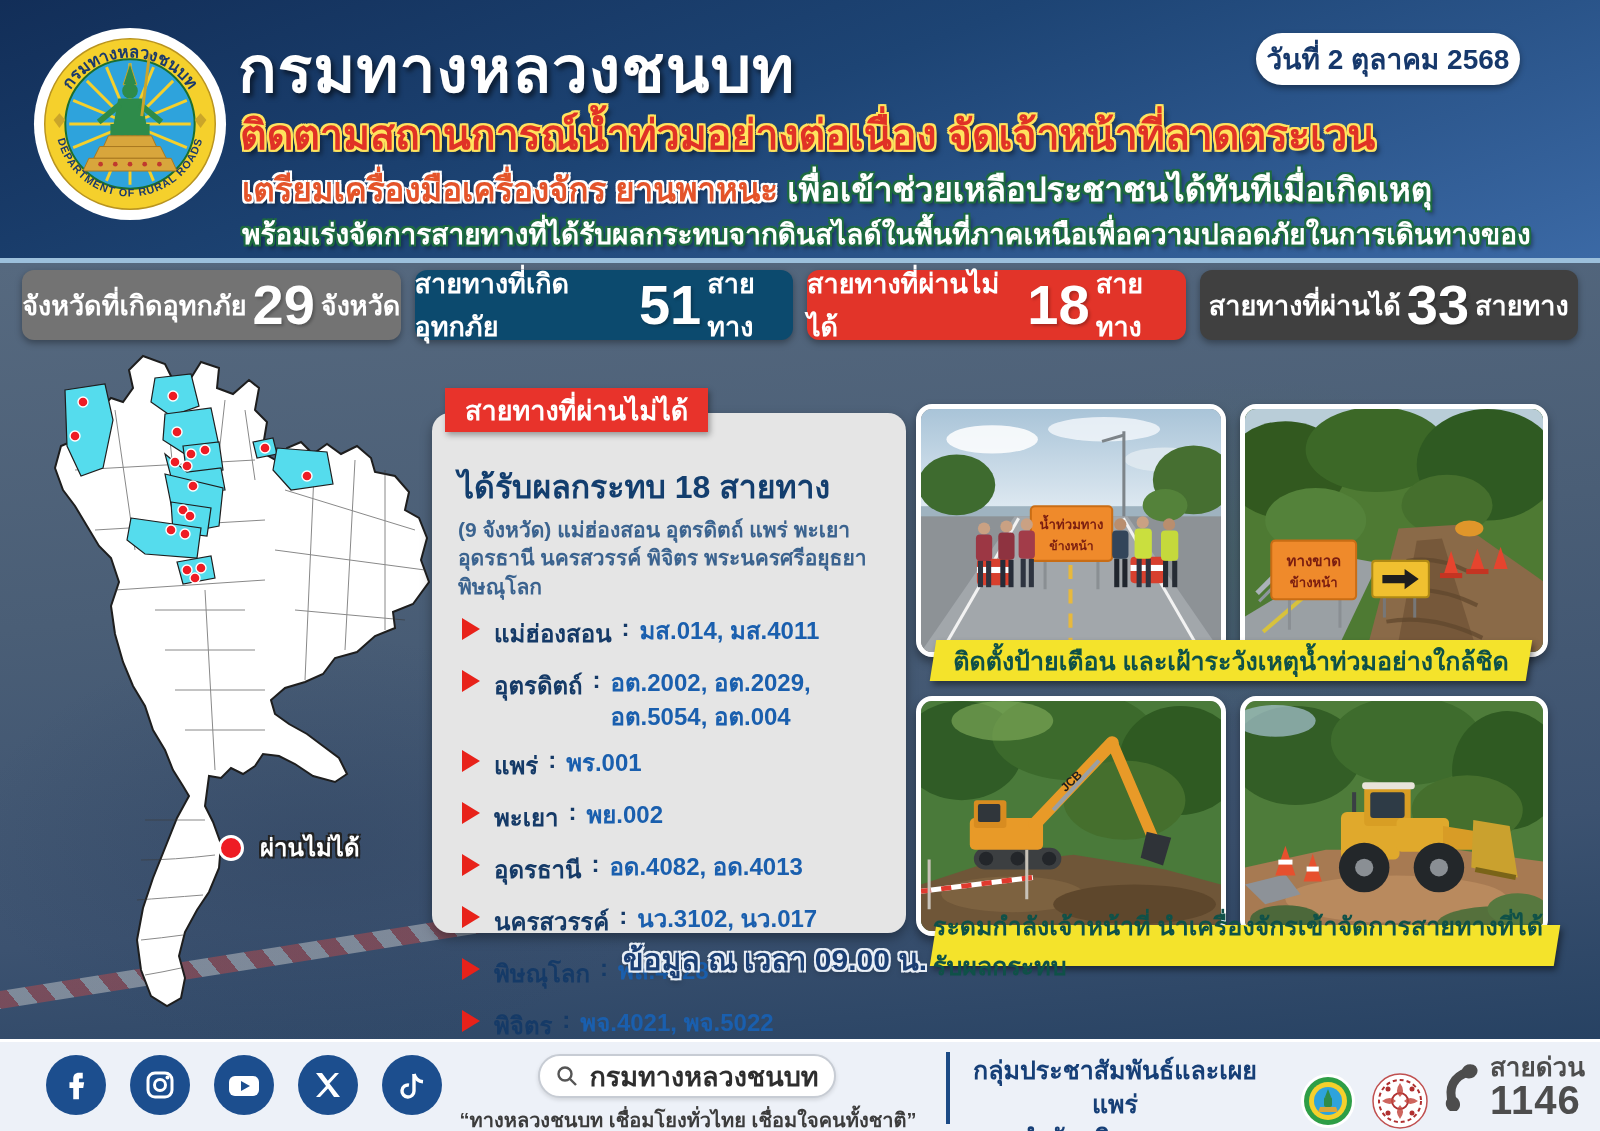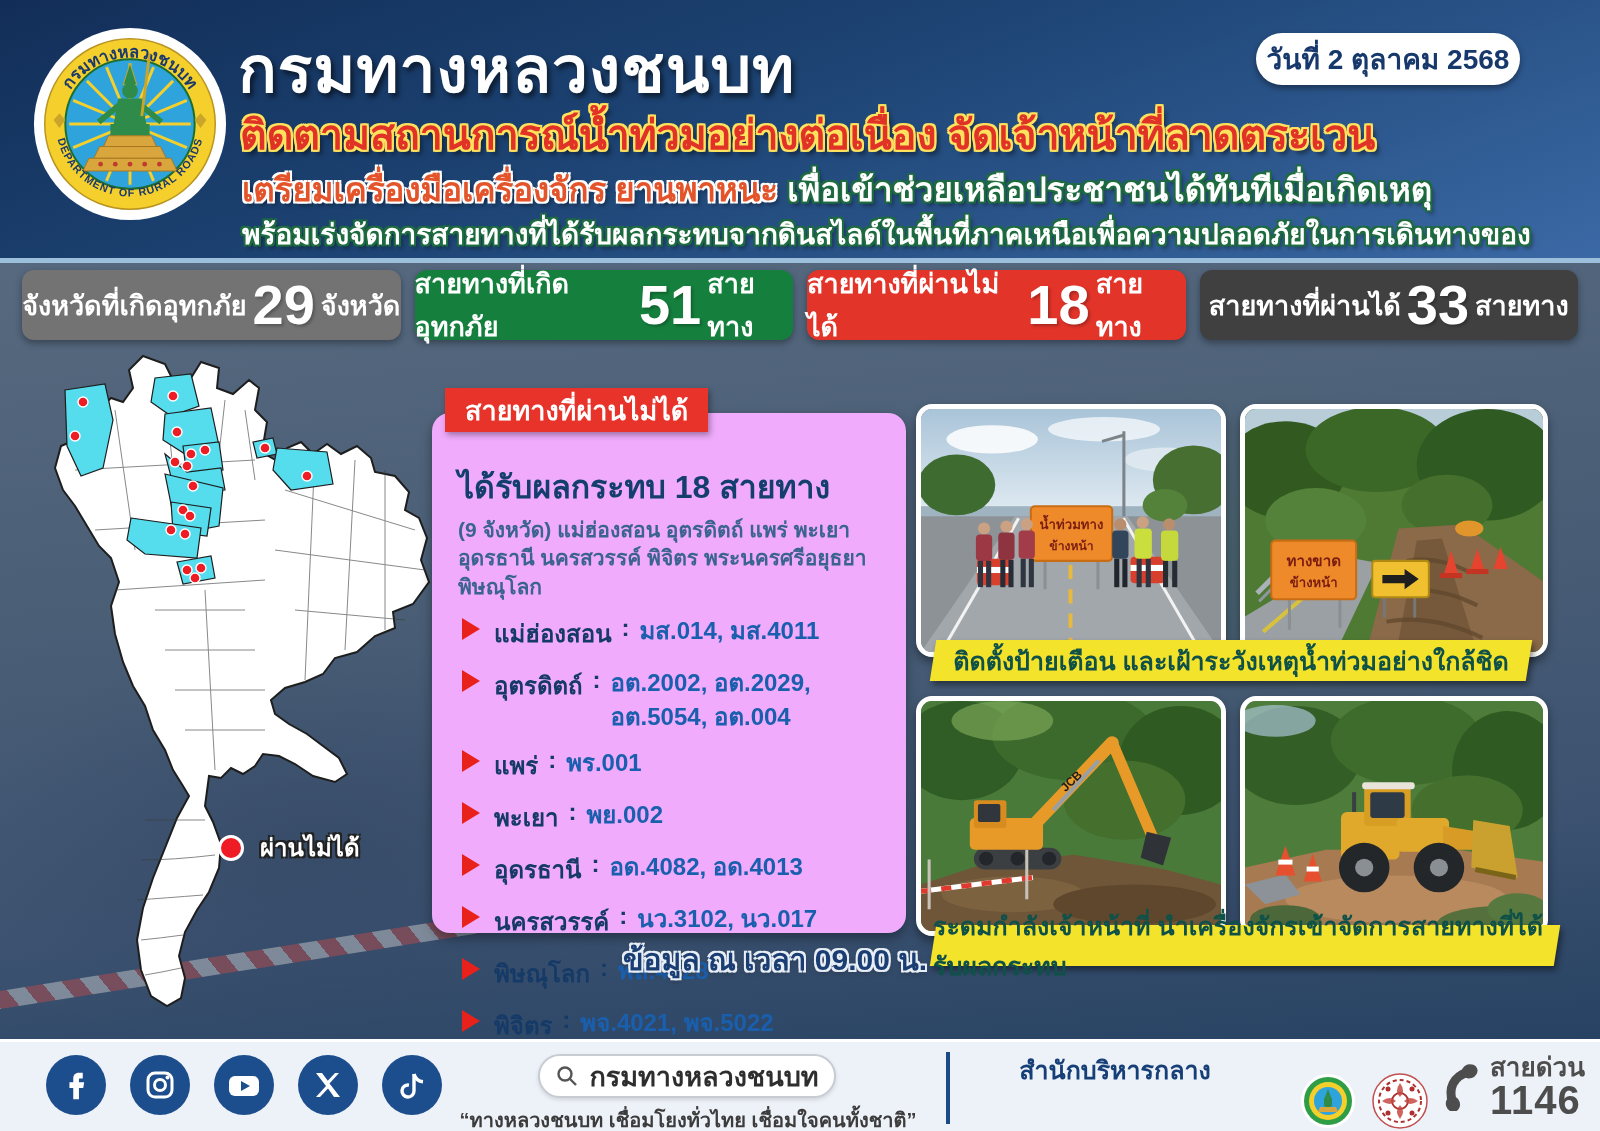--- a/index.html
+++ b/index.html
@@ -42,31 +42,31 @@
         background:repeating-linear-gradient(60deg,#d84a42 0 16px,#e8e4de 16px 32px);}
   .tape1{left:-40px;top:690px;width:560px;transform:rotate(-9deg);}
 
   
   .stats{position:absolute;left:0;top:270px;width:1600px;height:70px;display:flex;
          gap:14px;padding:0 22px;}
   .stat{flex:1;border-radius:12px;display:flex;align-items:center;justify-content:center;
         gap:6px;color:#fff;box-shadow:0 3px 7px rgba(0,0,0,.35);}
   .stat .s-label,.stat .s-unit{font-size:27px;font-weight:800;}
   .stat .s-value{font-size:56px;font-weight:800;line-height:1;text-shadow:2px 2px 3px rgba(0,0,0,.25);}
-  .c0{background:#737373;} .c1{background:#15803d;} .c2{background:#e23429;} .c3{background:#404040;}
+  .c0{background:#737373;} .c1{background:#0c4a6e;} .c2{background:#e23429;} .c3{background:#404040;}
 
   
   .map{position:absolute;left:15px;top:345px;width:420px;height:670px;}
   .legend{position:absolute;left:218px;top:828px;display:flex;align-items:center;gap:16px;}
   .legend-dot{width:26px;height:26px;border-radius:50%;background:#ee1c24;border:3px solid #fff;}
   .legend-label{font-size:24px;font-weight:800;color:#fff;
         text-shadow:-2px -2px 0 #222,2px -2px 0 #222,-2px 2px 0 #222,2px 2px 0 #222;}
 
   
-  .panel{position:absolute;left:432px;top:413px;width:474px;height:520px;background:#f0abfc;
+  .panel{position:absolute;left:432px;top:413px;width:474px;height:520px;background:#e5e5e5;
          border-radius:18px;box-shadow:0 5px 12px rgba(0,0,0,.35);padding:48px 24px 10px 26px;}
   .panel-tab{position:absolute;left:445px;top:388px;height:44px;padding:0 20px;background:#e8332b;
              display:flex;align-items:center;font-size:27px;font-weight:800;color:#fff;
              box-shadow:2px 3px 6px rgba(0,0,0,.35);}
   .panel-title{font-size:32px;font-weight:800;color:#133e6e;margin-bottom:4px;}
   .panel-sub{font-size:21px;font-weight:700;color:#3b638f;line-height:1.35;margin-bottom:10px;}
   .route{display:flex;align-items:flex-start;margin-top:13px;font-size:24px;font-weight:800;}
   .tri{width:0;height:0;border-top:11px solid transparent;border-bottom:11px solid transparent;
        border-left:18px solid #e8221a;margin:4px 14px 0 4px;flex:0 0 auto;}
   .prov{color:#153a67;white-space:nowrap;}
@@ -581,20 +581,21 @@
           <circle cx="10" cy="10" r="6.5" fill="none" stroke="#555" stroke-width="2.4"></circle>
           <line x1="15" y1="15" x2="21" y2="21" stroke="#555" stroke-width="2.4"></line>
         </svg>
       <span>กรมทางหลวงชนบท</span>
     </div>
     <div class="quote">“ทางหลวงชนบท เชื่อมโยงทั่วไทย เชื่อมใจคนทั้งชาติ”</div>
 
     <div class="vdiv"></div>
 
     <div class="org">
+      <div>กลุ่มประชาสัมพันธ์และเผยแพร่</div>
       <div>สำนักบริหารกลาง</div>
     </div>
 
     <svg class="seal seal1" width="56" height="56" viewBox="0 0 56 56">
       <circle cx="28" cy="28" r="27" fill="#ffffff"></circle>
       <circle cx="28" cy="28" r="24" fill="#2e9e46"></circle>
       <circle cx="28" cy="28" r="19" fill="#f5d02c"></circle>
       <circle cx="28" cy="28" r="14" fill="#2ea3dc"></circle>
       <path d="M28,16 L25,24 L31,24 Z" fill="#2e8b4a"></path>
       <rect x="24" y="24" width="8" height="10" rx="2" fill="#2e8b4a"></rect>

